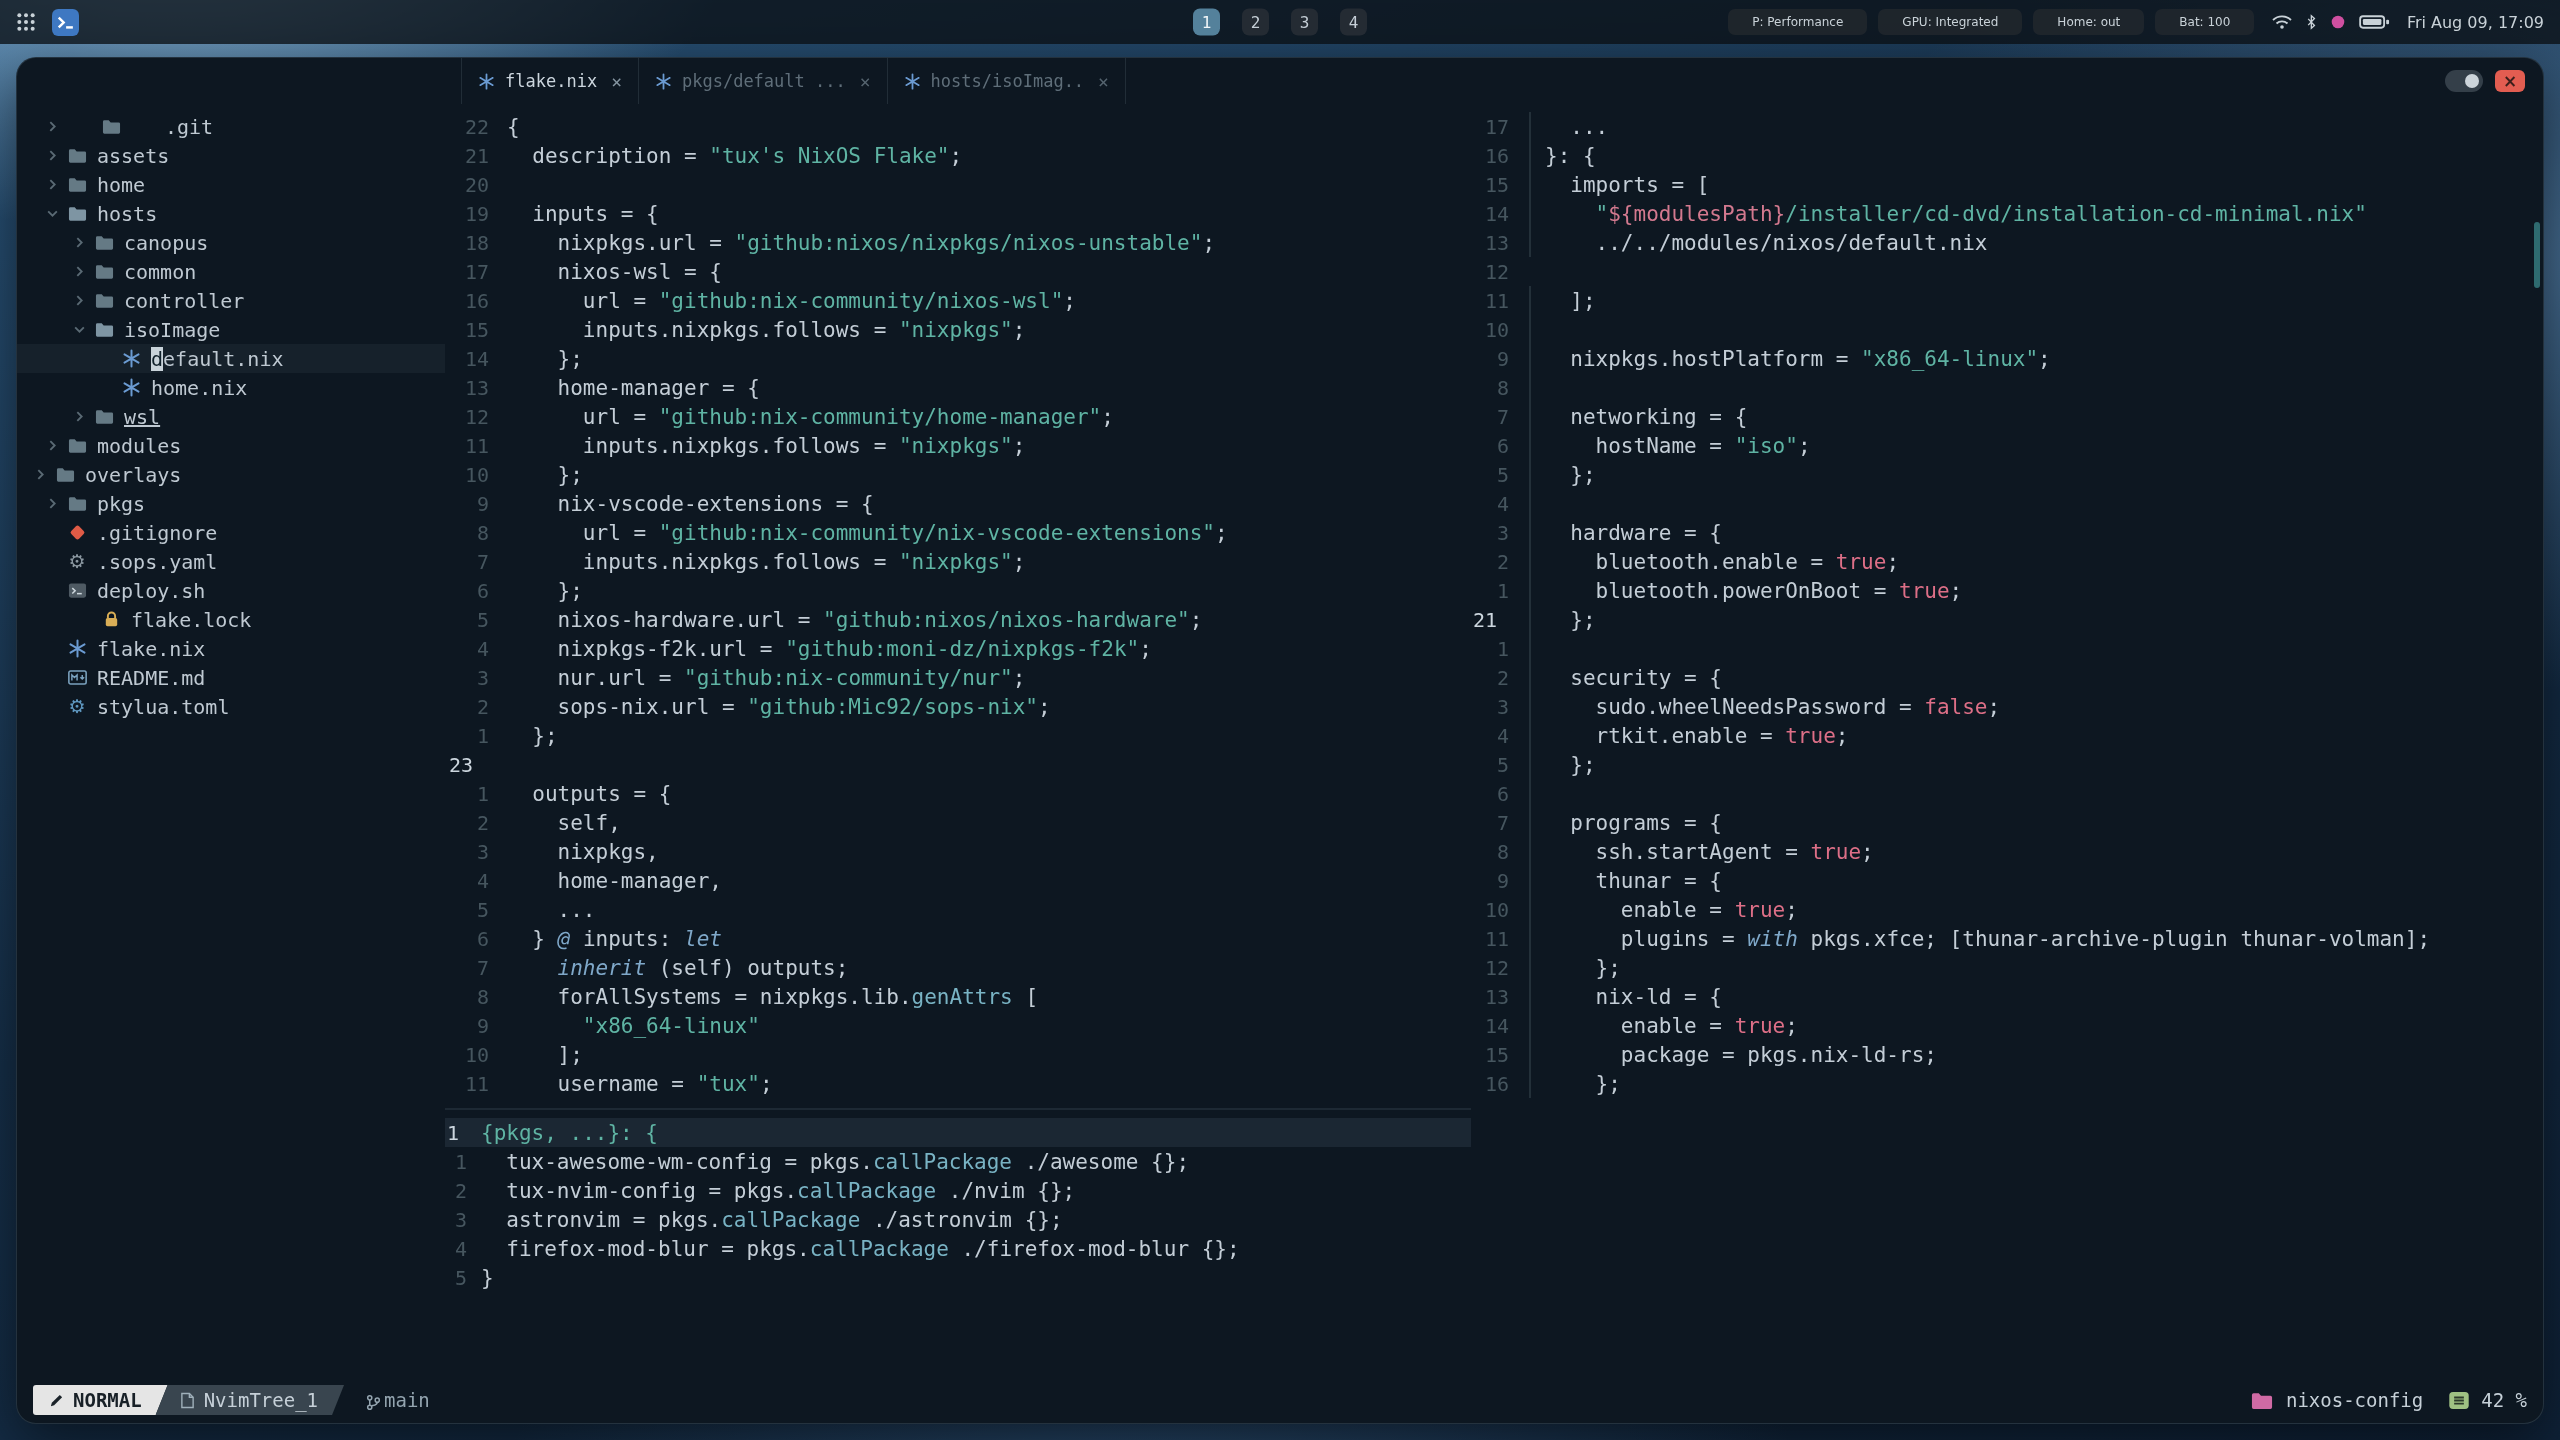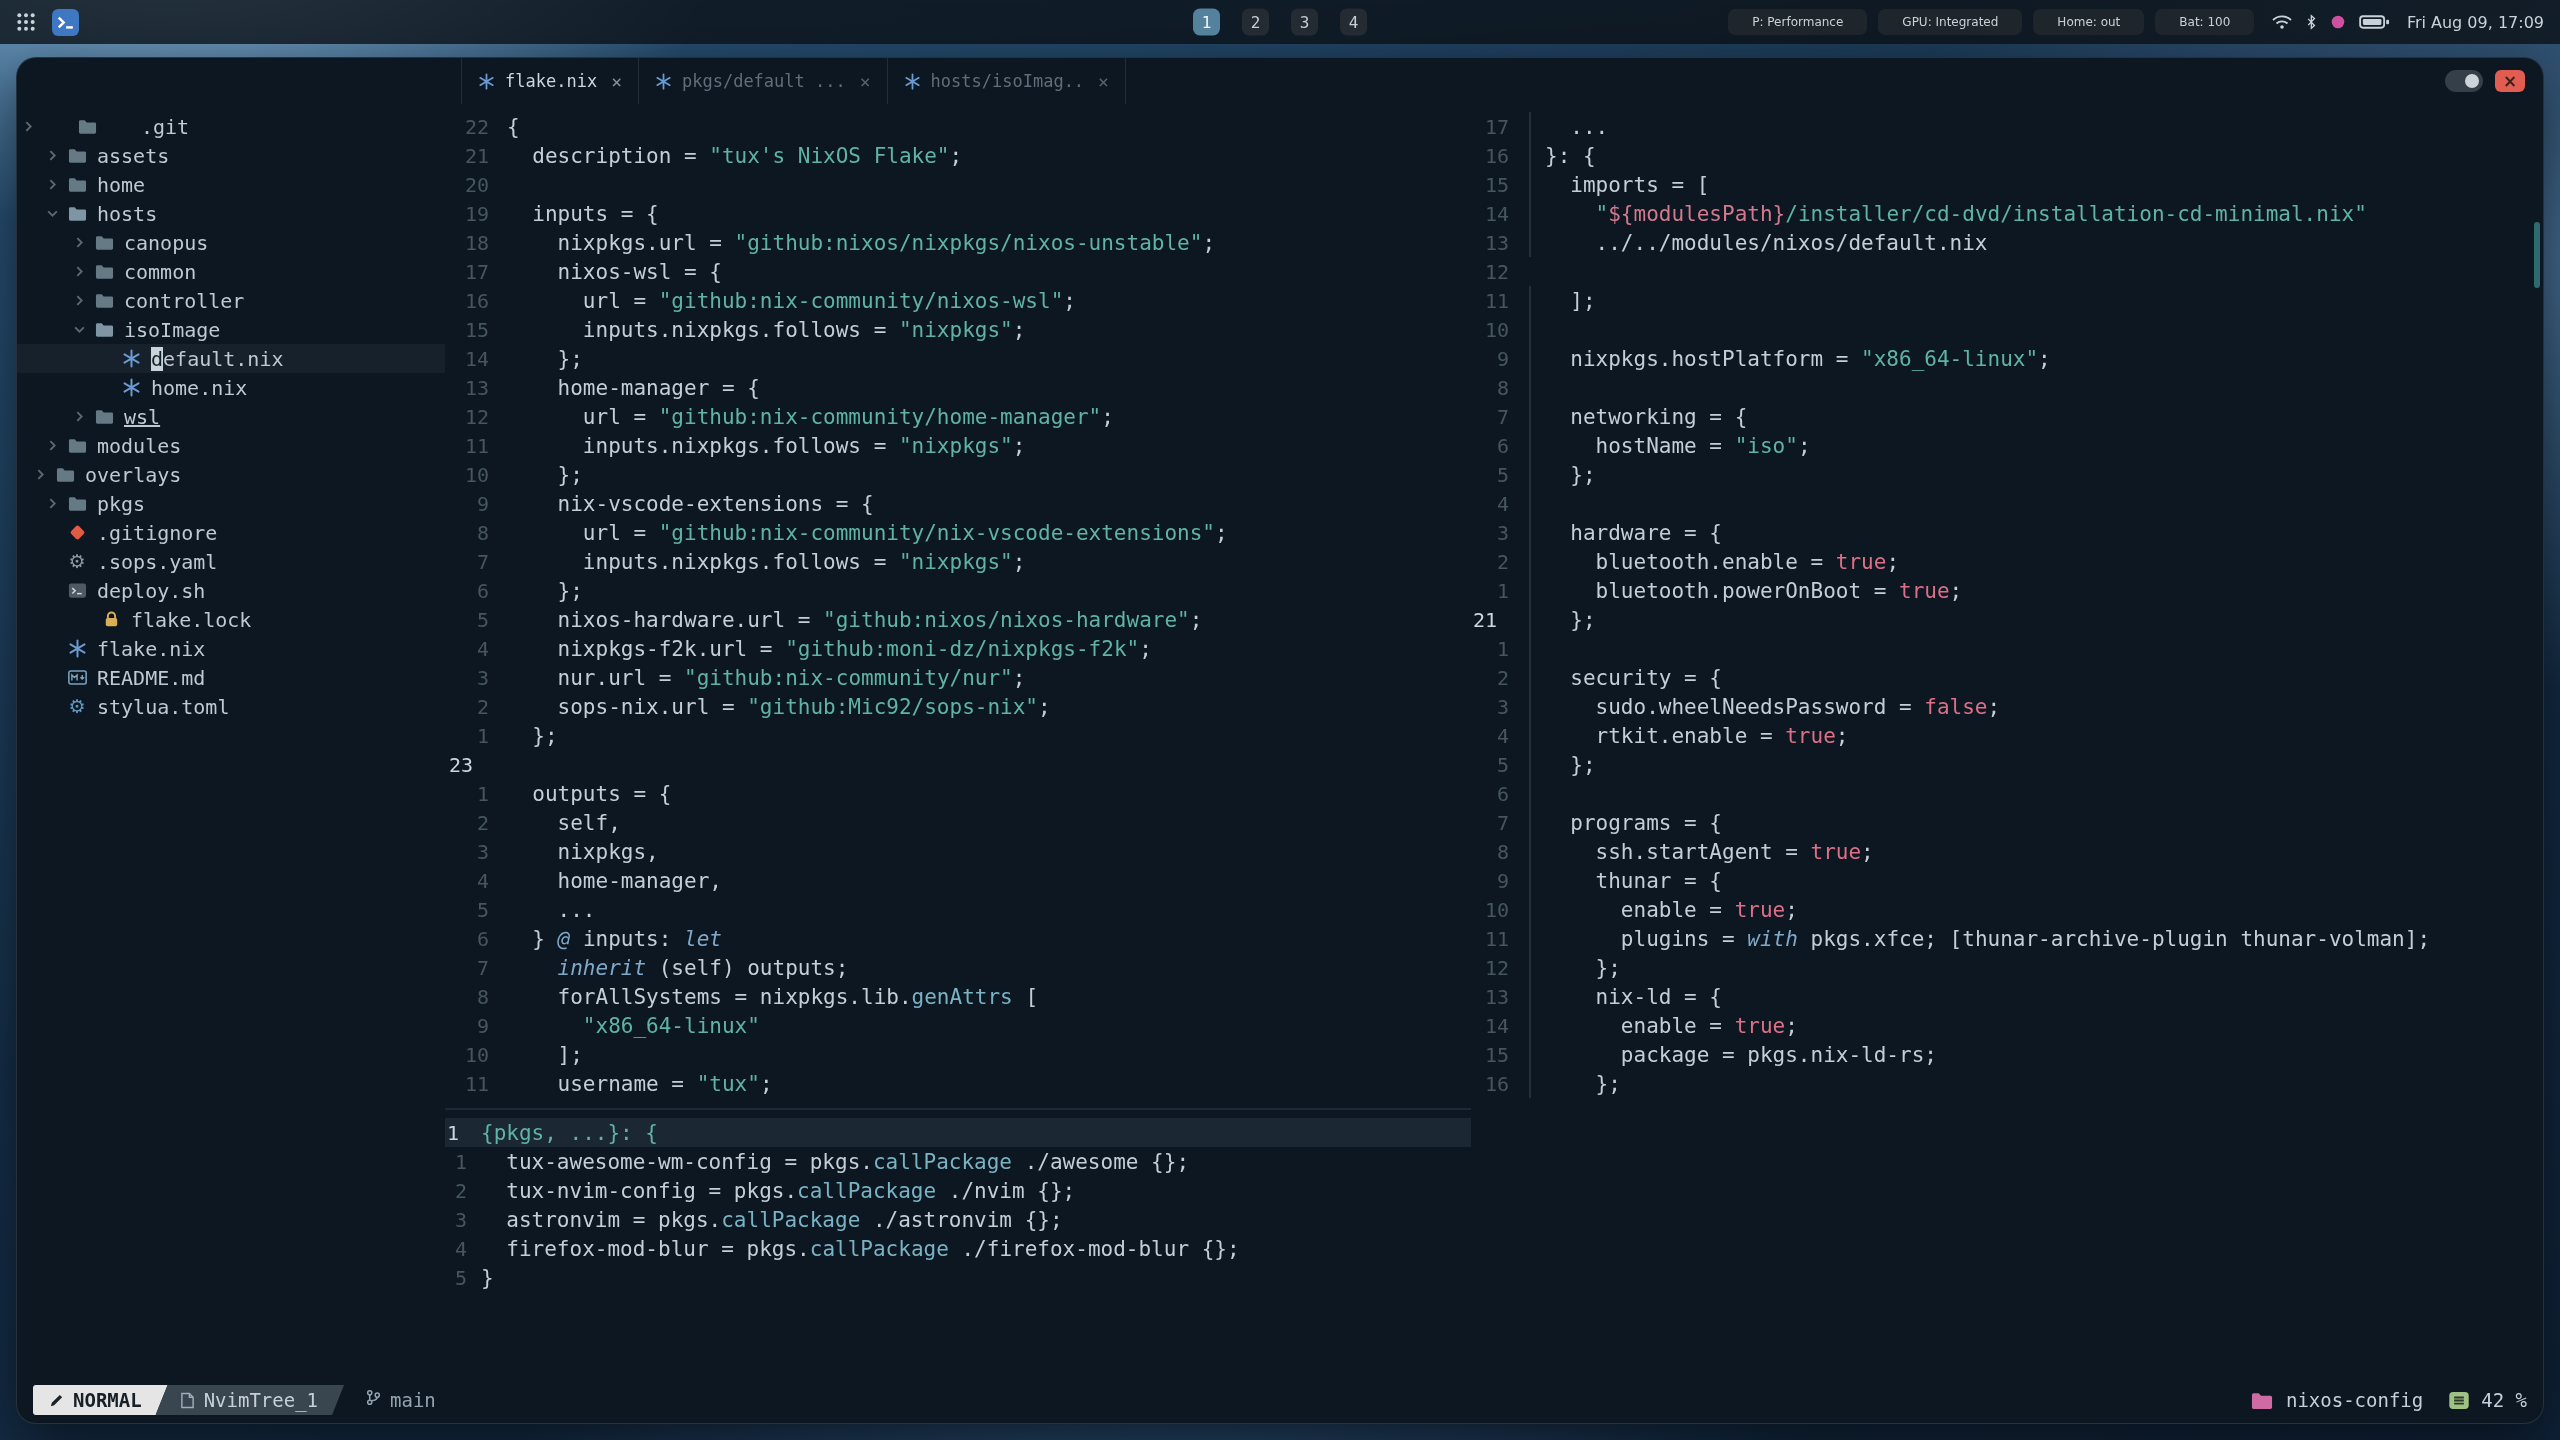--- a/index.html
+++ b/index.html
@@ -91,21 +91,21 @@
   .t-f{color:#79b3c4}
   .t-i{color:#d3798f}
 
   .scroll-thumb{position:absolute;right:3px;top:118px;width:6px;height:66px;border-radius:3px;background:#2e6b70}
 
   
   .statusline{height:46px;flex:none;display:flex;align-items:center;padding:0 16px;font-family:"DejaVu Sans Mono",monospace;font-size:19px;color:#93a4af}
   .seg{display:flex;align-items:center;gap:9px;height:30px}
   .seg-mode{background:#e5e5e5;color:#182027;font-weight:bold;padding:0 26px 0 16px;clip-path:polygon(0 0,100% 0,calc(100% - 12px) 100%,0 100%);border-radius:3px 0 0 3px}
   .seg-buf{background:#39454f;color:#c6d0d8;margin-left:-12px;padding:0 26px 0 24px;clip-path:polygon(12px 0,100% 0,calc(100% - 12px) 100%,0 100%)}
-  .branch{display:flex;align-items:flex-start;gap:9px;margin-left:22px}
+  .branch{display:flex;align-items:flex-end;gap:3px;margin-left:22px}
   .sl-right{margin-left:auto;display:flex;align-items:center;gap:12px;color:#c6d0d8}
   #mode-icon svg{width:15px;height:15px}
   #buf-icon svg{width:15px;height:17px}
   #branch-ico svg{width:15px;height:17px}
   #proj-ico svg{width:24px;height:19px}
   #scroll-ico{margin-left:14px}
   #scroll-ico svg{width:20px;height:17px}
 </style>
 </head>
 <body>
@@ -219,21 +219,21 @@
         </div>
       </div>
     <div class="win-controls">
       <div class="toggle-btn"></div>
       <div class="close-btn">×</div>
     </div>
   </div>
 
   <div class="main-area">
     <div class="filetree">
-        <div class="trow" style=" gap: 34px;">
+        <div class="trow" style="padding-left: 24px; gap: 34px;">
           <span class="chev">
             <svg viewBox="0 0 12 12">
               <path d="M4 2l4 4-4 4" fill="none" stroke="#5a6a74" stroke-width="1.7"></path>
             </svg>
           </span>
           <span class="icon titem-ico">
             <svg viewBox="0 0 20 17">
               <path d="M1 3.5A1.5 1.5 0 0 1 2.5 2h4.6l2 2.2h8.4A1.5 1.5 0 0 1 19 5.7v8.8a1.5 1.5 0 0 1-1.5 1.5h-15A1.5 1.5 0 0 1 1 14.5z" fill="#657a85"></path>
             </svg>
           </span>

